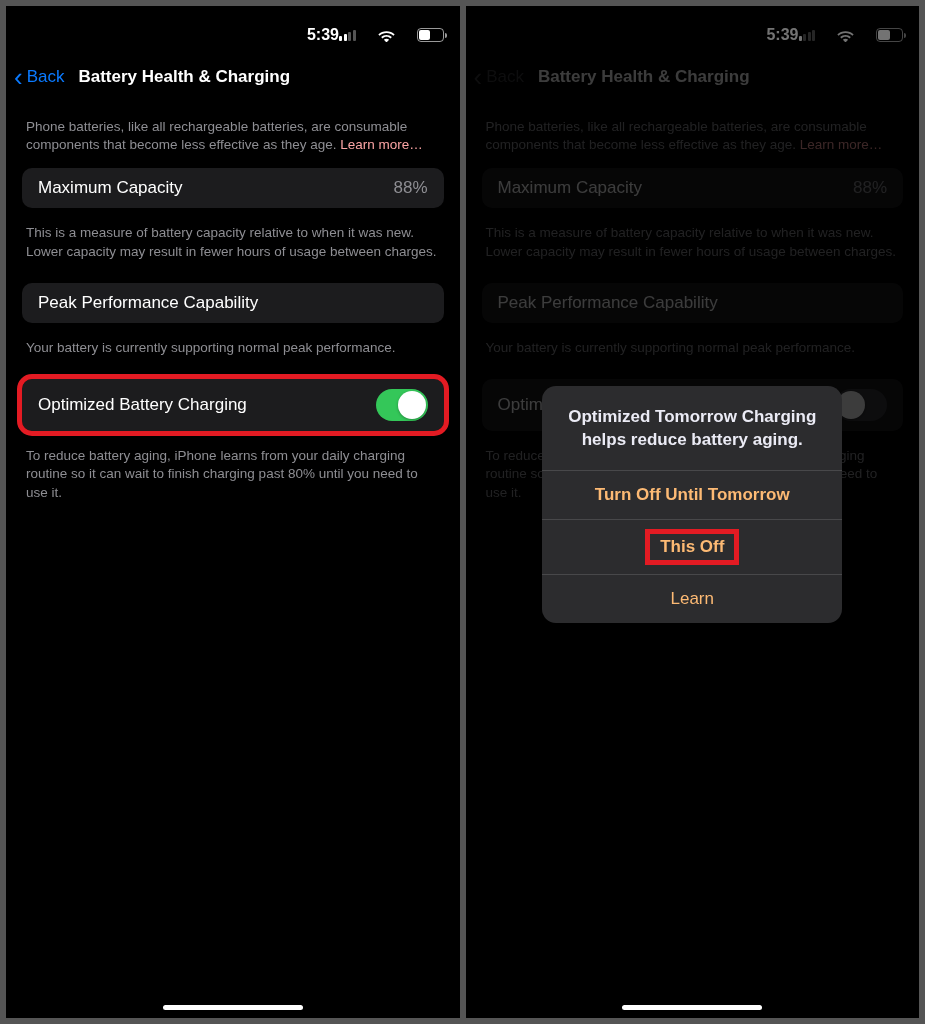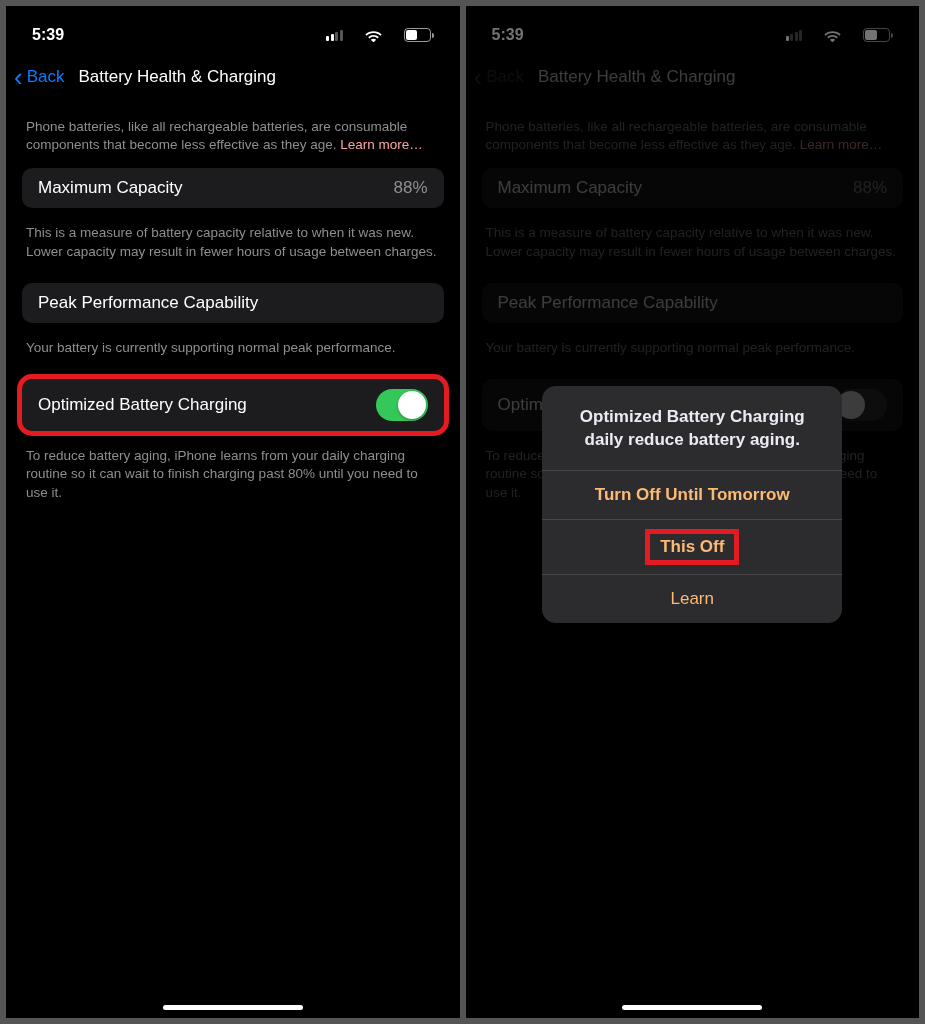--- a/index.html
+++ b/index.html
@@ -15,23 +15,23 @@
 .phone {
   flex: 1;
   background: #000;
   position: relative;
   overflow: hidden;
   color: #fff;
   border-radius: 0;
 }
 .status-bar {
   display: flex;
-  justify-content: space-between;
+  justify-content: flex-end;
   align-items: center;
-  padding: 12px 26px 2px;
+  padding: 12px 13px 2px;
   height: 48px;
 }
 .status-time {
   font-size: 16px;
   font-weight: 600;
 }
 .status-icons {
   display: flex;
   align-items: center;
   gap: 22px;
@@ -50,21 +50,21 @@
 }
 .battery-fill { height: 100%; background: #fff; border-radius: 2px; }
 .battery-tip { width: 2px; height: 5px; background: rgba(255,255,255,0.6); border-radius: 0 2px 2px 0; }
 .battery-text { position:absolute; left:0; right:0; text-align:center; font-size:10px; font-weight:600; color:#000; mix-blend-mode: difference; }
 
 .nav-bar {
   display: flex; align-items: center; padding: 10px 8px; gap: 4px;
 }
 .back-chevron { color: #0a7aff; font-size: 26px; line-height: 1; font-weight: 400; }
 .back-label { color: #0a7aff; font-size: 17px; }
-.page-title { color: #fff; font-size: 17px; font-weight: 400; margin-left: 10px; }
+.page-title { color: #fff; font-size: 17px; font-weight: 700; margin-left: 10px; }
 
 .content { padding: 0 16px; }
 .section-desc {
   color: #8e8e93; font-size: 13.5px; line-height: 1.35;
   padding: 18px 4px 14px;
 }
 .link { color: #fca5a5; }
 .cell {
   background: #1c1c1e; border-radius: 10px; padding: 10px 16px;
   display: flex; justify-content: space-between; align-items: center;
@@ -226,21 +226,21 @@
       <span class="toggle off">
           <span class="toggle-knob"></span>
         </span>
     </div>
     <div class="cell-note">To reduce battery aging, iPhone learns from your daily charging routine so it can wait to finish charging past 80% until you need to use it.</div>
   </div>
 
   <div class="dim-overlay"></div>
 
   <div class="action-sheet">
-    <div class="sheet-title">Optimized Battery Charging daily reduce battery aging.</div>
+    <div class="sheet-title">Optimized Tomorrow Charging helps reduce battery aging.</div>
     <div class="sheet-sep"></div>
     <div class="sheet-btn bold">Turn Off Until Tomorrow</div>
     <div class="sheet-sep"></div>
     <div class="sheet-btn bold">
       <span class="sheet-highlight">This Off</span>
     </div>
     <div class="sheet-sep"></div>
     <div class="sheet-btn">Learn</div>
   </div>
 

